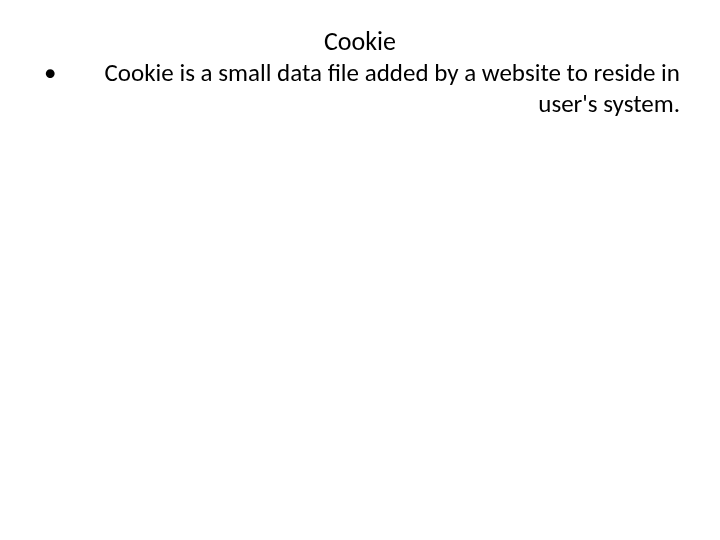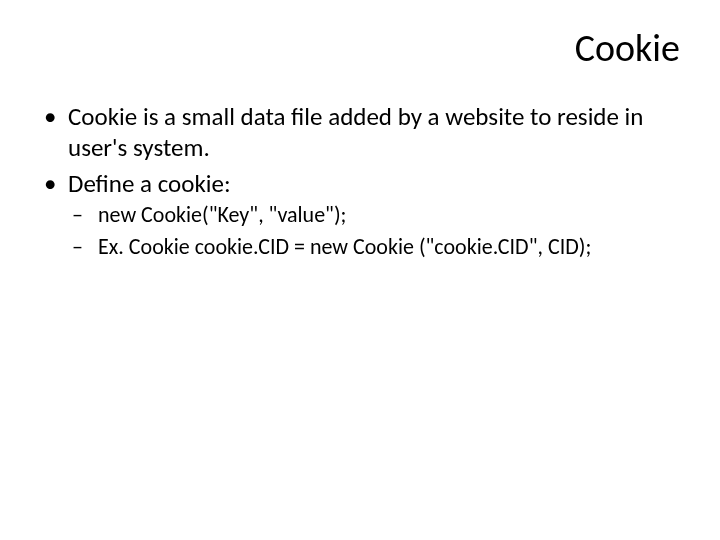--- a/index.html
+++ b/index.html
@@ -10,36 +10,36 @@
       font-family: Calibri, "Segoe UI", Arial, sans-serif;
       color: #000;
       overflow: hidden;
     }
     .slide {
       width: 100%;
       height: 100%;
       padding: 20px 40px 40px 40px;
     }
     .title {
-      text-align: right;
-      font-size: 38px;
+      text-align: center;
+      font-size: 26px;
       font-weight: 400;
-      margin-bottom: 30px;
       margin-top: 5px;
     }
     ul.level1 {
       list-style: none;
       padding-left: 0;
     }
     ul.level1 > li {
       font-size: 25px;
       line-height: 1.25;
       margin-bottom: 4px;
       padding-left: 28px;
       position: relative;
+      text-align: right;
     }
     ul.level1 > li::before {
       content: "•";
       position: absolute;
       left: 4px;
       top: 0;
       font-size: 25px;
     }
     ul.level2 {
       list-style: none;
@@ -63,25 +63,14 @@
   </style>
 </head>
 <body>
 
 <div class="slide">
   <h1 class="title">Cookie</h1>
   <ul class="level1">
     <li>
       <span>Cookie is a small data file added by a website to reside in user's system.</span>
     </li>
-    <li>
-      <span>Define a cookie:</span>
-      <ul class="level2">
-        <li>
-          <span>new Cookie("Key", "value");</span>
-        </li>
-        <li>
-          <span> Ex. Cookie cookie.CID = new Cookie ("cookie.CID", CID);</span>
-        </li>
-      </ul>
-    </li>
   </ul>
 </div>
 
 </body></html>

